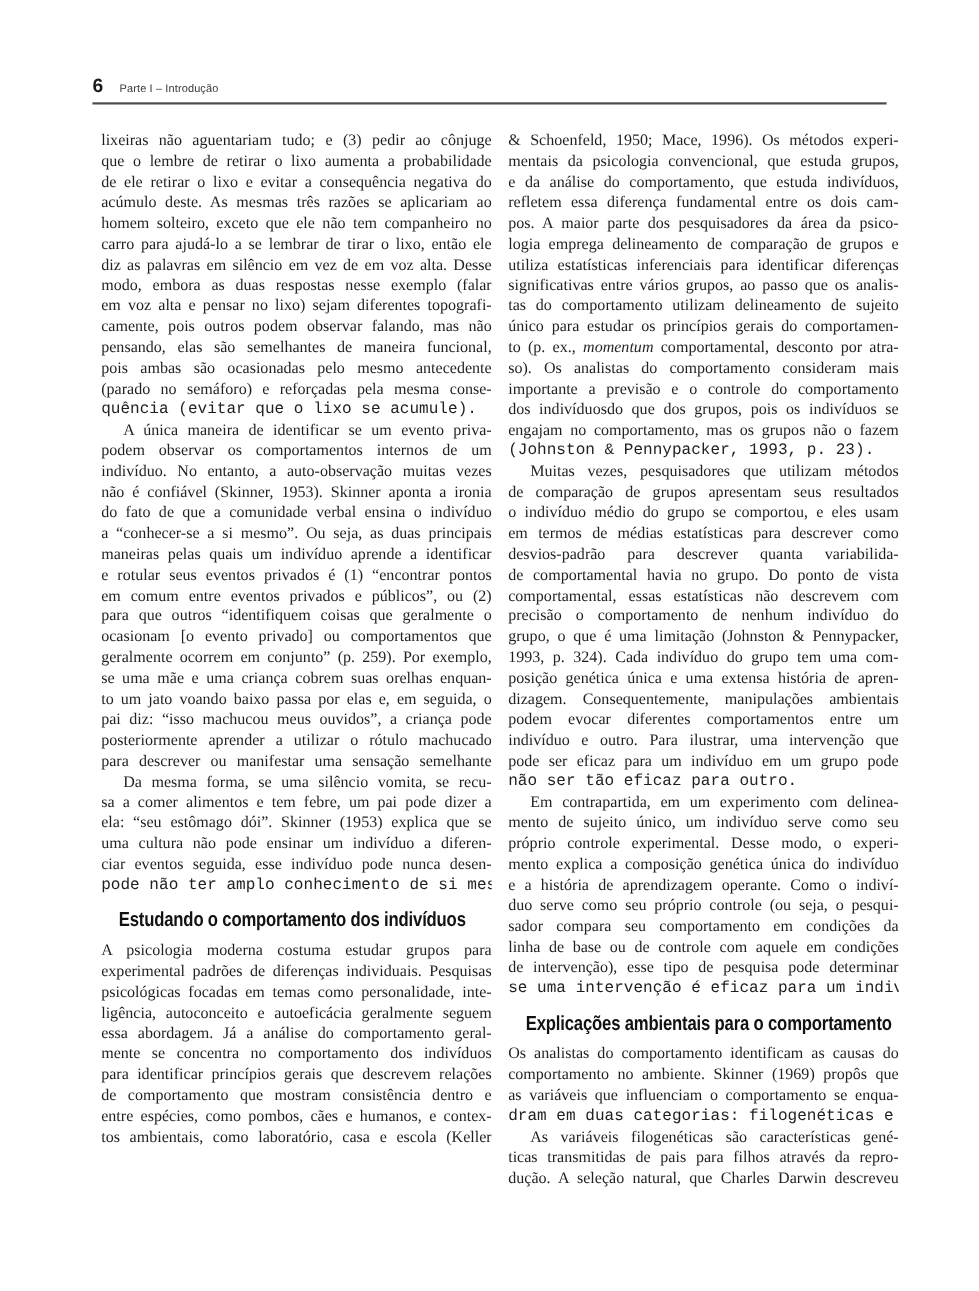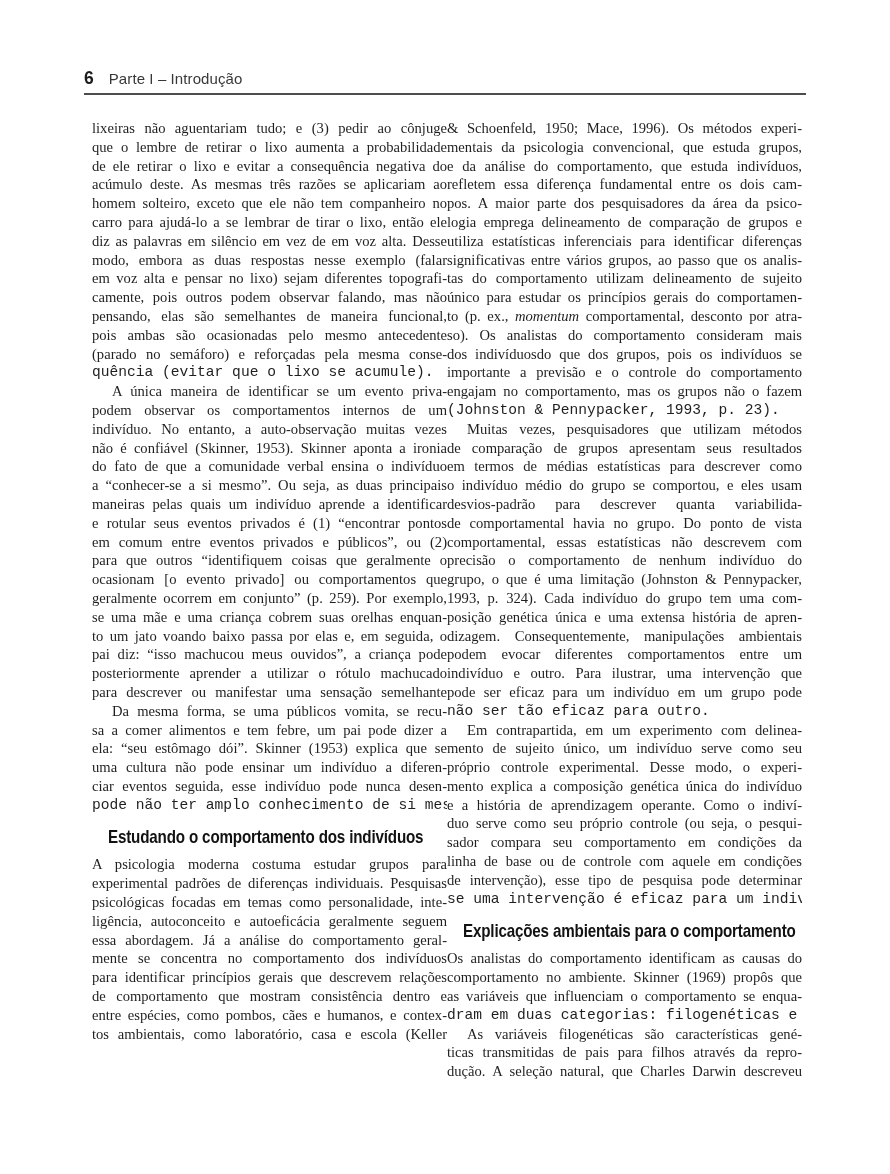--- a/index.html
+++ b/index.html
@@ -20,39 +20,40 @@
     align-items: baseline;
     gap: 15px;
     font-family: "Liberation Sans", sans-serif;
   }
   .page-number {
     font-size: 17.5px;
     font-weight: 700;
     color: #1c1c1c;
   }
   .running-title {
-    font-size: 15px;
+    font-size: 10px;
     font-weight: 400;
     color: #383838;
     letter-spacing: 0.1px;
   }
   .header-rule {
     position: absolute;
     left: 84px;
     top: 93px;
     width: 722px;
     height: 2px;
     background: #4c4c4c;
   }
   .columns {
     position: absolute;
     left: 92px;
     top: 119px;
     width: 726px;
     display: flex;
+    gap: 15px;
   }
   .column {
     width: 355px;
     overflow: hidden;
   }
   .para { margin: 0; }
   .line {
     font-family: "Liberation Serif", serif;
     font-size: 14.6px;
     line-height: 18.8px;
@@ -122,21 +123,21 @@
           <div class="line">para que outros “identifiquem coisas que geralmente o</div>
           <div class="line">ocasionam [o evento privado] ou comportamentos que</div>
           <div class="line">geralmente ocorrem em conjunto” (p. 259). Por exemplo,</div>
           <div class="line">se uma mãe e uma criança cobrem suas orelhas enquan-</div>
           <div class="line">to um jato voando baixo passa por elas e, em seguida, o</div>
           <div class="line">pai diz: “isso machucou meus ouvidos”, a criança pode</div>
           <div class="line">posteriormente aprender a utilizar o rótulo machucado</div>
           <div class="line">para descrever ou manifestar uma sensação semelhante</div>
         </div>
         <div class="para indent">
-          <div class="line">Da mesma forma, se uma públicos vomita, se recu-</div>
+          <div class="line">Da mesma forma, se uma silêncio vomita, se recu-</div>
           <div class="line">sa a comer alimentos e tem febre, um pai pode dizer a</div>
           <div class="line">ela: “seu estômago dói”. Skinner (1953) explica que se</div>
           <div class="line">uma cultura não pode ensinar um indivíduo a diferen-</div>
           <div class="line">ciar eventos seguida, esse indivíduo pode nunca desen-</div>
           <div class="line endline">pode não ter amplo conhecimento de si mesmo.</div>
         </div>
         <h2 class="col-heading"><span class="h-inner">Estudando o comportamento dos indivíduos</span></h2>
         <div class="para">
           <div class="line">A psicologia moderna costuma estudar grupos para</div>
           <div class="line">experimental padrões de diferenças individuais. Pesquisas</div>
@@ -157,30 +158,30 @@
           <div class="line">e da análise do comportamento, que estuda indivíduos,</div>
           <div class="line">refletem essa diferença fundamental entre os dois cam-</div>
           <div class="line">pos. A maior parte dos pesquisadores da área da psico-</div>
           <div class="line">logia emprega delineamento de comparação de grupos e</div>
           <div class="line">utiliza estatísticas inferenciais para identificar diferenças</div>
           <div class="line">significativas entre vários grupos, ao passo que os analis-</div>
           <div class="line">tas do comportamento utilizam delineamento de sujeito</div>
           <div class="line">único para estudar os princípios gerais do comportamen-</div>
           <div class="line">to (p. ex., <i>momentum</i> comportamental, desconto por atra-</div>
           <div class="line">so). Os analistas do comportamento consideram mais</div>
+          <div class="line">importante a previsão e o controle do comportamento</div>
           <div class="line">dos indivíduosdo que dos grupos, pois os indivíduos se</div>
-          <div class="line">importante a previsão e o controle do comportamento</div>
           <div class="line">engajam no comportamento, mas os grupos não o fazem</div>
           <div class="line endline">(Johnston &amp; Pennypacker, 1993, p. 23).</div>
         </div>
         <div class="para indent">
           <div class="line">Muitas vezes, pesquisadores que utilizam métodos</div>
           <div class="line">de comparação de grupos apresentam seus resultados</div>
+          <div class="line">o indivíduo médio do grupo se comportou, e eles usam</div>
           <div class="line">em termos de médias estatísticas para descrever como</div>
-          <div class="line">o indivíduo médio do grupo se comportou, e eles usam</div>
           <div class="line">desvios-padrão para descrever quanta variabilida-</div>
           <div class="line">de comportamental havia no grupo. Do ponto de vista</div>
           <div class="line">comportamental, essas estatísticas não descrevem com</div>
           <div class="line">precisão o comportamento de nenhum indivíduo do</div>
           <div class="line">grupo, o que é uma limitação (Johnston &amp; Pennypacker,</div>
           <div class="line">1993, p. 324). Cada indivíduo do grupo tem uma com-</div>
           <div class="line">posição genética única e uma extensa história de apren-</div>
           <div class="line">dizagem. Consequentemente, manipulações ambientais</div>
           <div class="line">podem evocar diferentes comportamentos entre um</div>
           <div class="line">indivíduo e outro. Para ilustrar, uma intervenção que</div>

